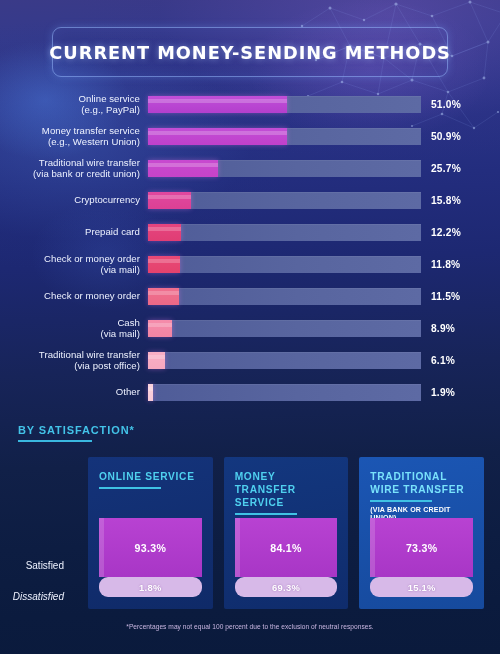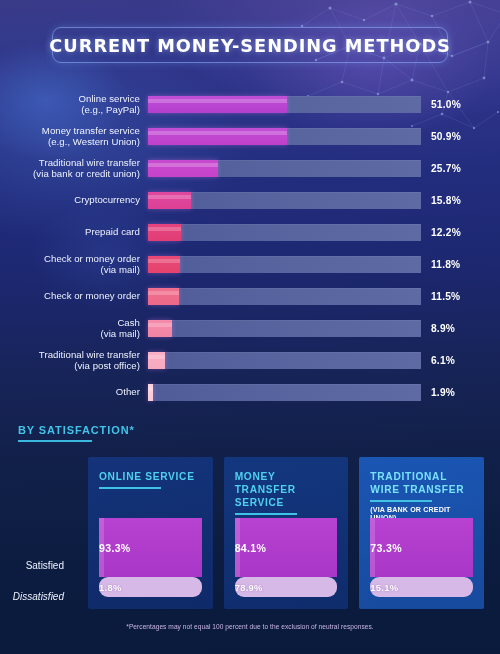--- a/index.html
+++ b/index.html
@@ -50,21 +50,21 @@
             background: radial-gradient(ellipse at center, rgba(90,150,255,0.30), rgba(0,0,0,0) 70%); }
   .glow-b { left: 30px; top: 200px; width: 150px; height: 110px;
             background: radial-gradient(ellipse at center, rgba(80,120,230,0.16), rgba(0,0,0,0) 70%); }
   .glow-c { left: 250px; top: 0px; width: 240px; height: 140px;
             background: radial-gradient(ellipse at center, rgba(150,110,230,0.22), rgba(0,0,0,0) 72%); }
 
   
   .title-box {
     position: absolute;
     left: 52px; top: 27px;
-    width: 396px; height: 36px;
+    width: 396px; height: 50px;
     border: 1px solid rgba(150,185,255,0.55);
     border-radius: 9px;
     box-shadow: 0 0 9px rgba(120,170,255,0.28), inset 0 0 14px rgba(110,150,255,0.10);
     display: flex;
     align-items: center;
     justify-content: center;
   }
   .title-text {
     font-family: "DejaVu Sans", sans-serif;
     font-size: 18.5px;
@@ -186,20 +186,21 @@
 
   .stack {
     position: absolute;
     left: 11px; right: 11px;
     bottom: 12px;
   }
   .seg {
     position: relative;
     display: flex;
     align-items: center;
+    justify-content: center;
   }
   .seg-sat {
     height: 59px;
     background: linear-gradient(180deg, #b842d2 0%, #a836c6 100%);
   }
   .seg-sat::before {
     content: "";
     position: absolute;
     left: 0; top: 0; bottom: 0;
     width: 5px;
@@ -397,21 +398,21 @@
         </div>
       </div>
       <div class="panel panel-2">
         <div class="panel-title">MONEY TRANSFER SERVICE</div>
         <div class="panel-rule"></div>
         <div class="stack">
           <div class="seg seg-sat">
             <span class="seg-val">84.1%</span>
           </div>
           <div class="seg seg-dis">
-            <span class="seg-val">78.9%</span>
+            <span class="seg-val">69.3%</span>
           </div>
         </div>
       </div>
       <div class="panel panel-3">
         <div class="panel-title">TRADITIONAL WIRE TRANSFER</div>
         <div class="panel-rule"></div>
         <div class="panel-sub">(VIA BANK OR CREDIT UNION)</div>
         <div class="stack">
           <div class="seg seg-sat">
             <span class="seg-val">73.3%</span>

